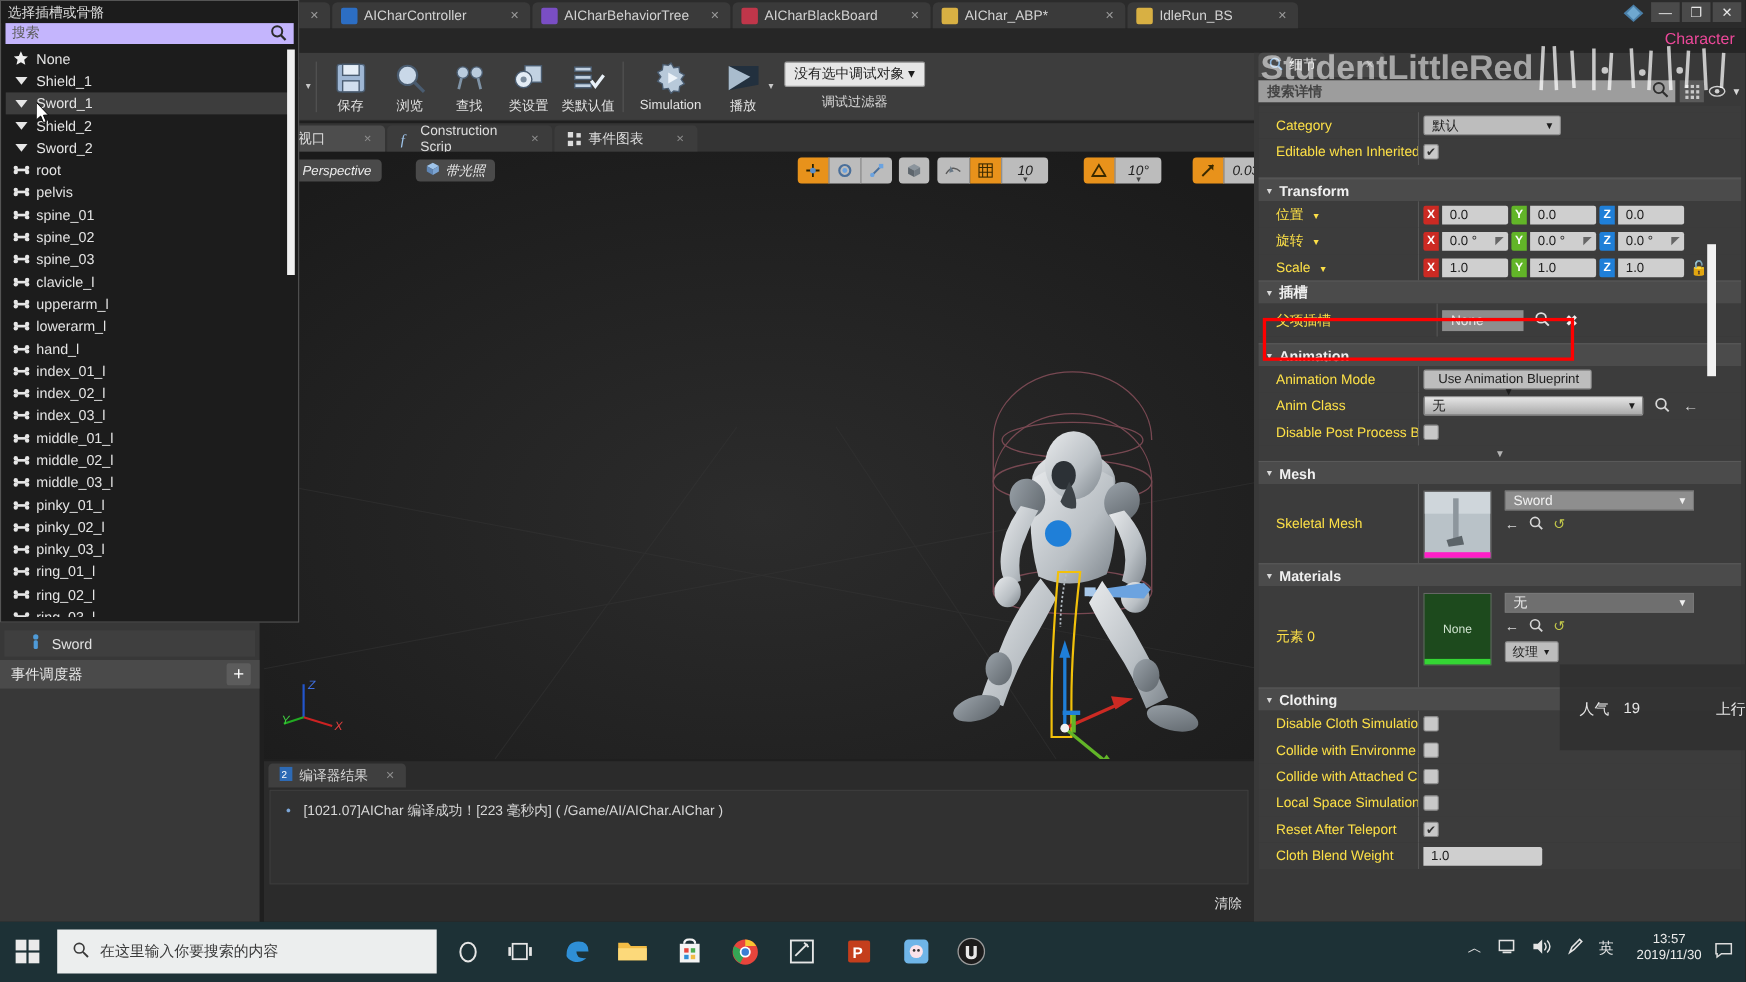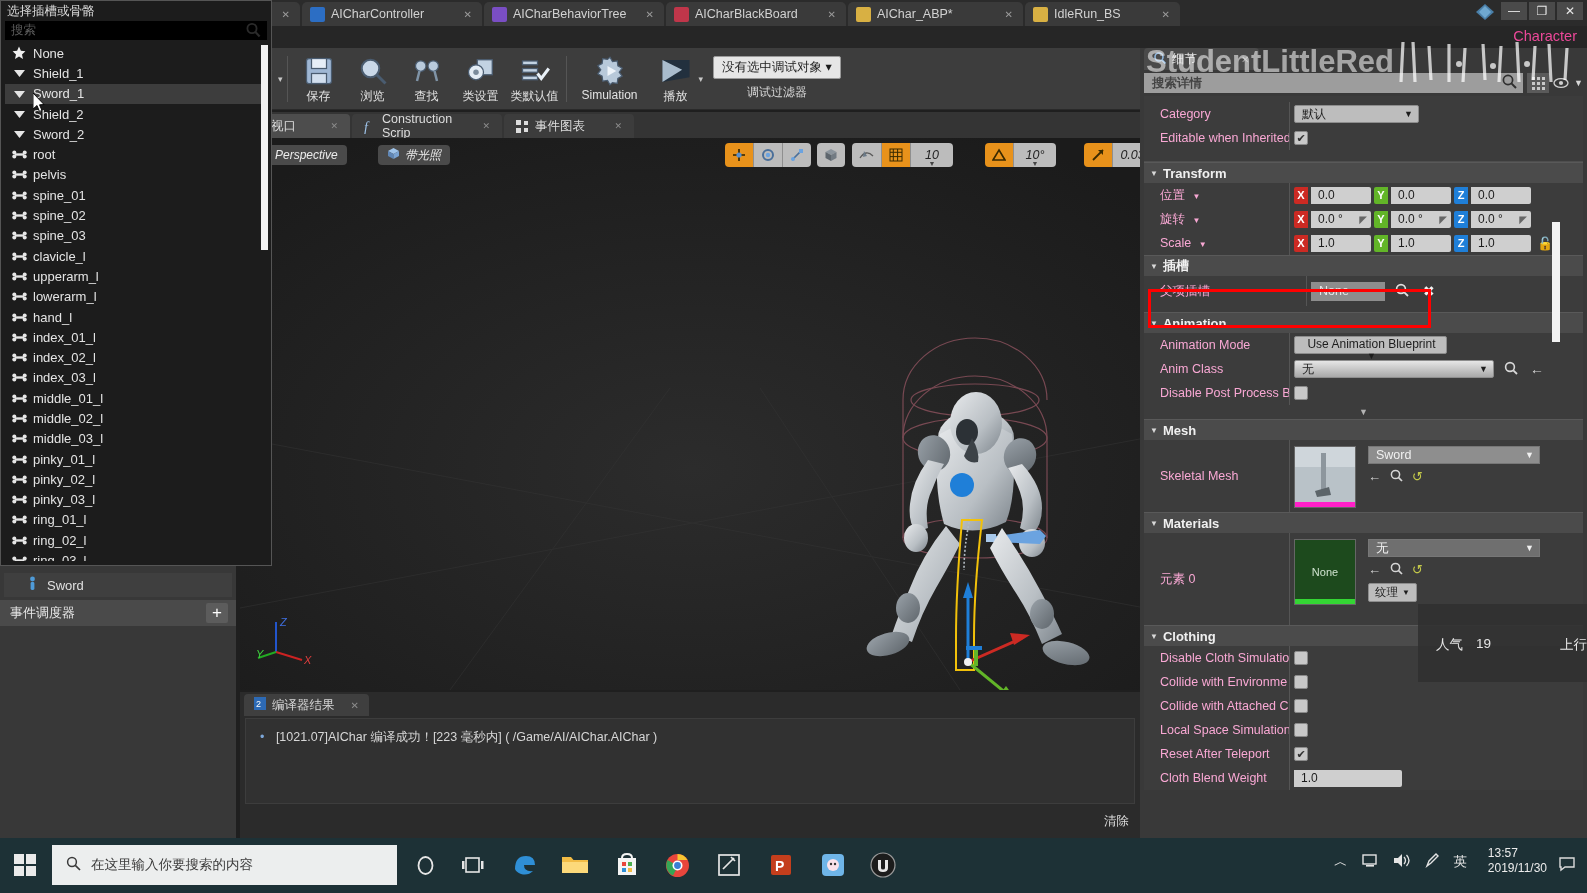--- a/index.html
+++ b/index.html
@@ -91,21 +91,21 @@
       justify-content:center; color:#d8d8d8; font-size:13px; background:#5a5a5a; }
   .eyebtn{ width:30px; height:20px; margin-left:4px; display:flex; align-items:center;
       justify-content:center; color:#d8d8d8; font-size:12px; }
 
   .propscroll{ position:absolute; left:4px; top:48px; width:439px; height:740px; overflow:hidden; }
   .cat{ height:21px; background:#4b4b4b; color:#f0f0f0; font-size:13px; font-weight:bold;
       display:flex; align-items:center; padding-left:6px; gap:5px; border-top:1px solid #595959;}
   .cat .tri{ font-size:8px; color:#d8d8d8; }
   .prow{ height:24px; display:flex; align-items:center; font-size:12.5px; color:#cccccc;
       background:#3c3c3c; }
-  .plab{ width:145px; padding-left:16px; overflow:hidden; white-space:nowrap; color:#f9a8d4;}
+  .plab{ width:145px; padding-left:16px; overflow:hidden; white-space:nowrap; color:#fde047;}
   .pval{ flex:1; display:flex; align-items:center; gap:4px; padding-left:4px;
       border-left:1px solid #555; height:100%;}
   .xyz{ display:flex; align-items:center; gap:3px; }
   .axbadge{ width:14px; height:17px; color:#fff; font-size:11px; font-weight:bold;
       display:flex; align-items:center; justify-content:center; border-radius:2px 0 0 2px;}
   .axf{ width:60px; height:17px; background:#cfcfcf; color:#1c1c1c; font-size:12px;
       display:flex; align-items:center; padding-left:7px; border-radius:0 2px 2px 0; position:relative;}
   .axf .rot{ position:absolute; right:4px; color:#666; font-size:10px; }
   .combo{ height:18px; background:#bdbdbd; color:#1d1d1d; font-size:12px; display:flex;
       align-items:center; justify-content:space-between; padding:0 5px 0 7px; border-radius:2px;
@@ -126,21 +126,21 @@
       border:1px solid #777; }
   .assetbtns{ display:flex; gap:9px; margin-top:5px; color:#d6d6d6; font-size:13px; }
   .texbtn{ margin-top:5px; background:#bdbdbd; color:#1d1d1d; font-size:11.5px; padding:1px 6px;
       border:1px solid #8d8d8d; display:inline-flex; gap:4px; align-items:center; border-radius:2px;}
 
   
   .popup{ position:absolute; left:0; top:0; width:272px; height:566px; background:#1c1c1c;
       border:1px solid #555; z-index:50; }
   .popup-title{ height:20px; color:#dcdcdc; font-size:12.5px; padding-left:6px; display:flex;
       align-items:center; background:#1c1c1c;}
-  .popup-search{ margin:0 4px; height:19px; background:#000000; color:#5c5c5c; font-size:12.5px;
+  .popup-search{ margin:0 4px; height:19px; background:#c4b5fd; color:#5c5c5c; font-size:12.5px;
       display:flex; align-items:center; padding-left:6px; position:relative; }
   .popup-list{ position:absolute; left:4px; top:42px; width:258px; height:518px; overflow:hidden; }
   .bitem{ height:20.3px; display:flex; align-items:center; gap:6px; color:#e4e4e4; font-size:13px;
       padding-left:6px; }
   .bitem.sel{ background:#3d3d3d; }
   .bitem .ic{ width:16px; display:flex; align-items:center; justify-content:center; font-size:12px;
       color:#e6e6e6; }
   .pscroll{ position:absolute; right:3px; top:44px; width:7px; height:205px; background:#f0f0f0; }
   .cursor{ position:absolute; left:33px; top:93px; width:12px; height:18px; z-index:60; }
 
@@ -167,21 +167,21 @@
   
   .taskbar{ position:absolute; left:0; top:838px; width:1587px; height:55px; background:#1d3136; }
   .startbtn{ position:absolute; left:8px; top:10px; width:34px; height:34px; display:flex;
       align-items:center; justify-content:center; }
   .tsearch{ position:absolute; left:52px; top:845px; width:345px; height:40px; background:#eceeee;
       display:flex; align-items:center; gap:10px; padding-left:14px; color:#3a3a3a; font-size:13.5px;}
   .ticon{ position:absolute; top:848px; width:34px; height:34px; display:flex; align-items:center;
       justify-content:center; }
   .tray{ position:absolute; right:120px; top:852px; display:flex; align-items:center; gap:14px;
       color:#e4e4e4; font-size:13.5px; }
-  .clock{ position:absolute; right:40px; top:846px; color:#ececec; font-size:12px; text-align:left;
+  .clock{ position:absolute; right:40px; top:846px; color:#ececec; font-size:12px; text-align:center;
       line-height:15px; }
 </style>
 </head>
 <body>
 
 <div id="app">
 
   <div class="titlebar">
     <div class="tabstrip" id="tabstrip">
         <div class="tab active" style="width: 120px;">

